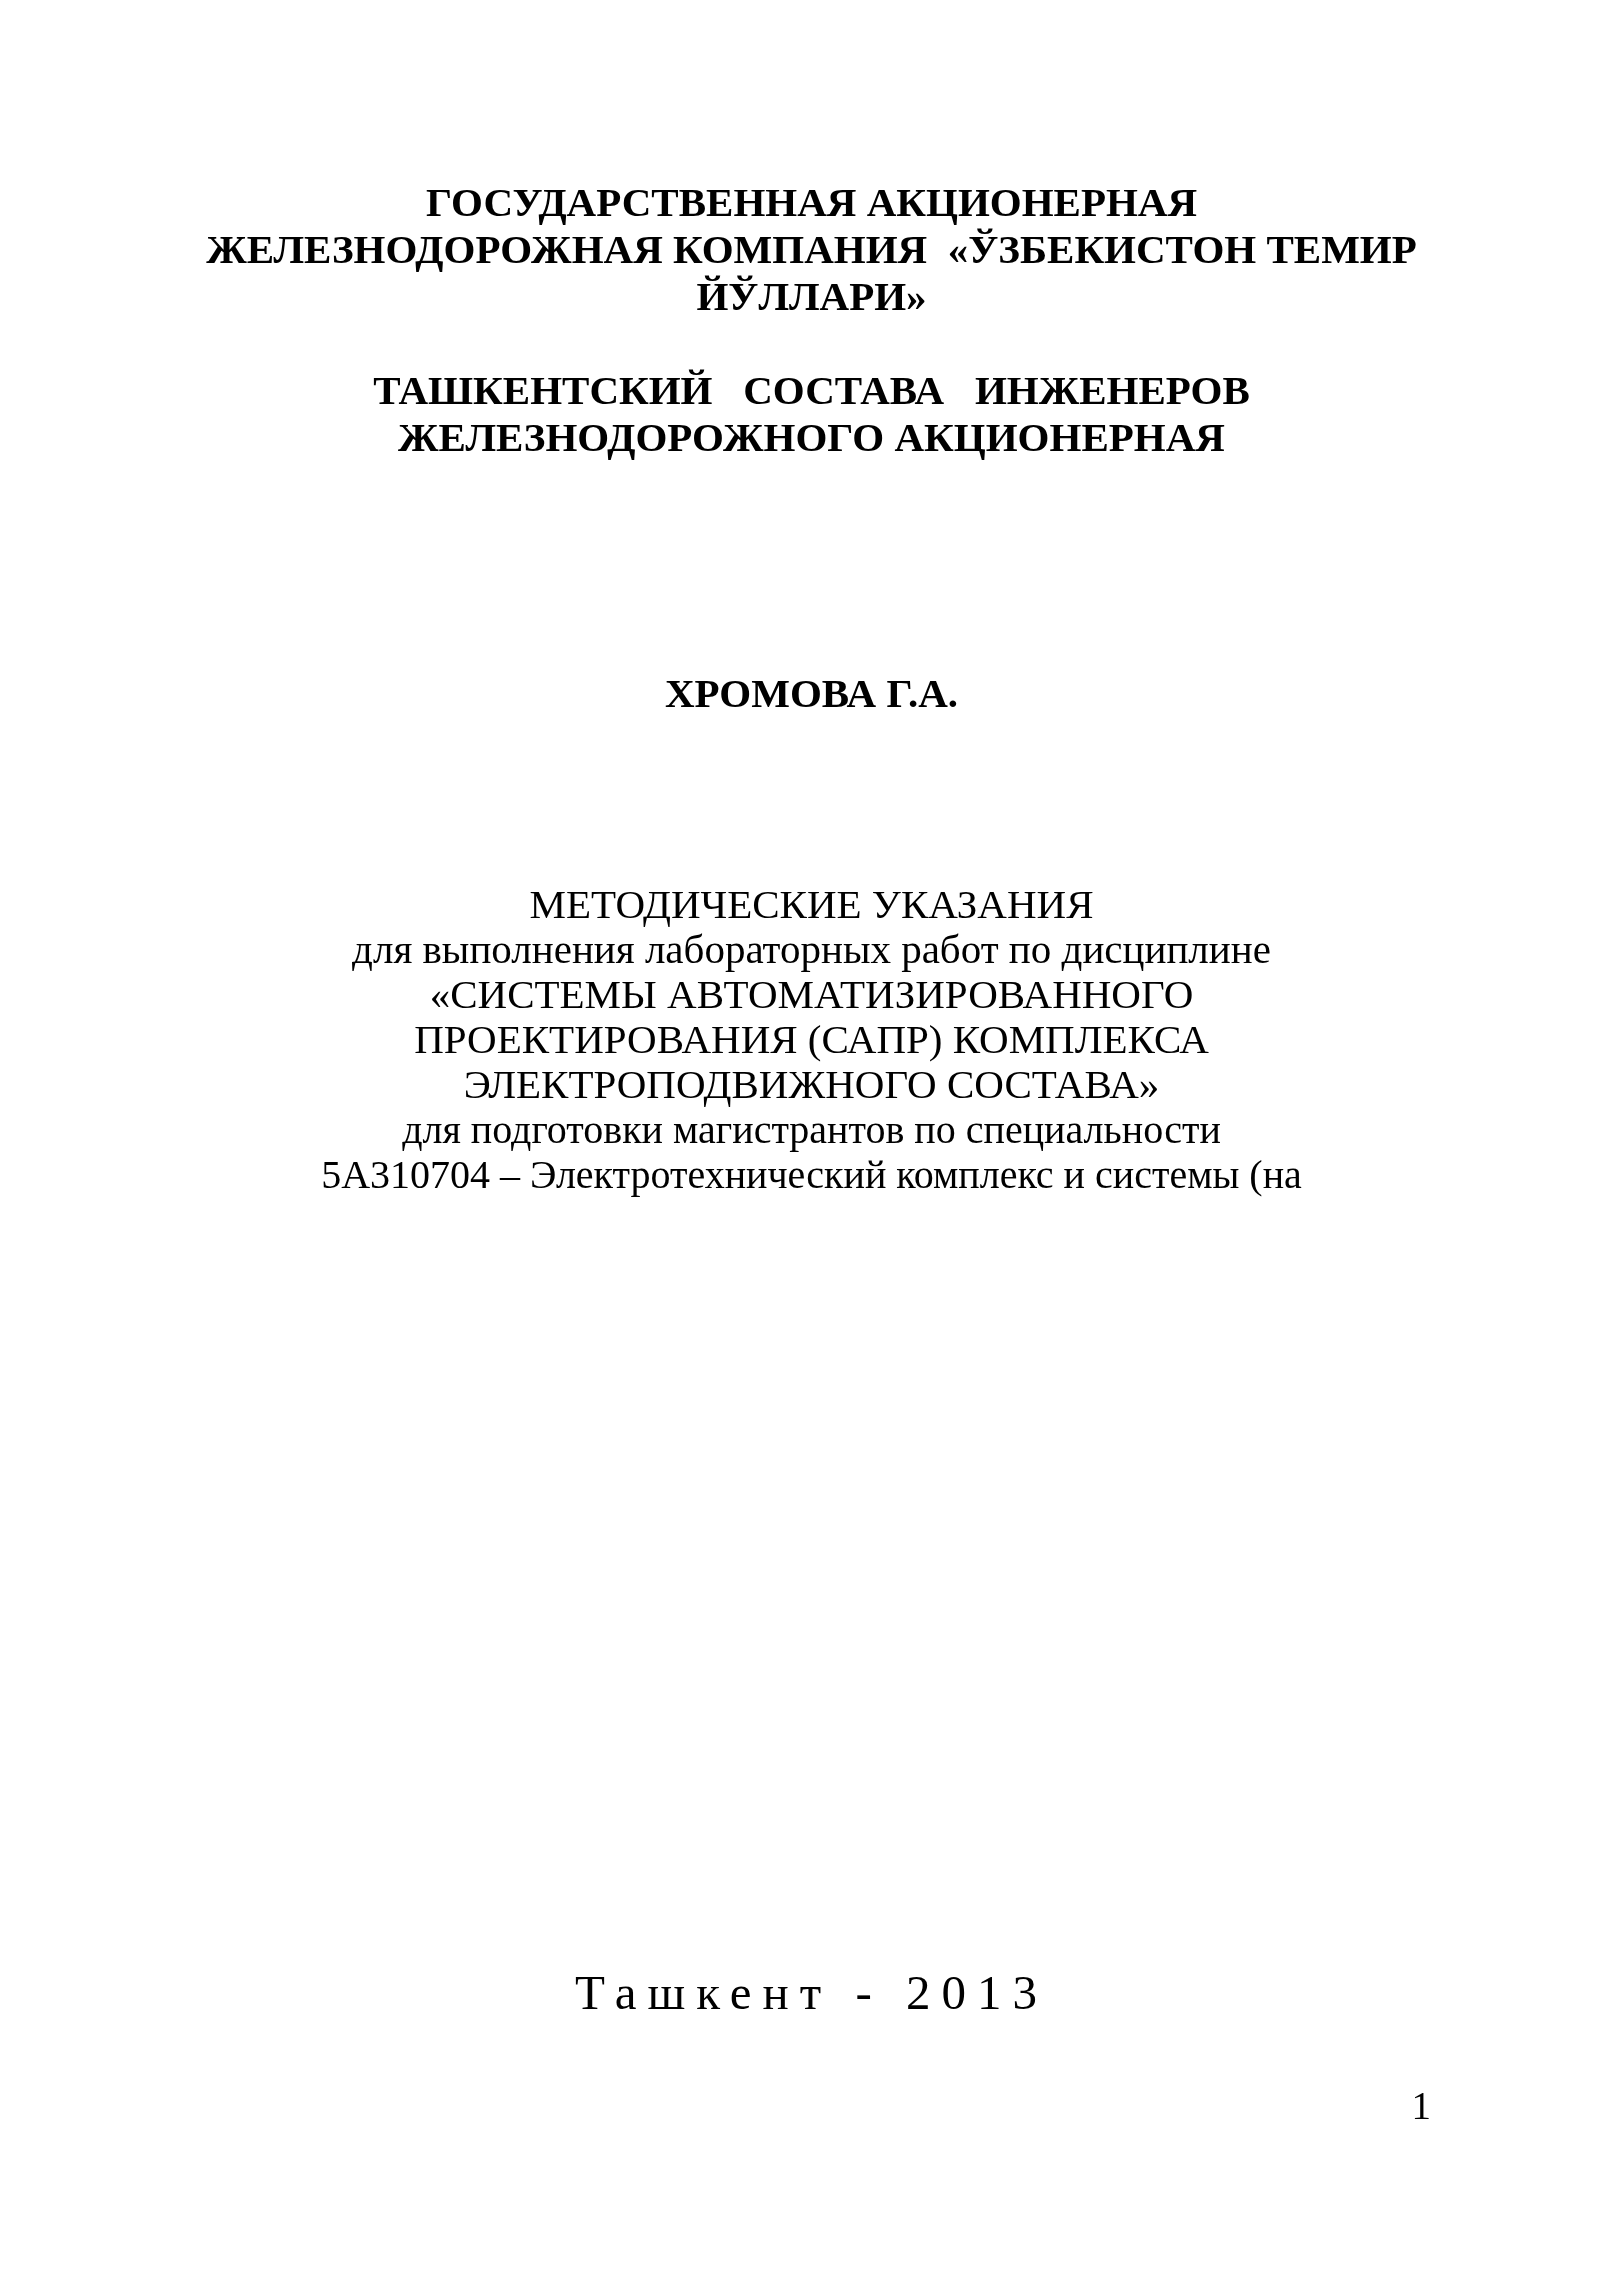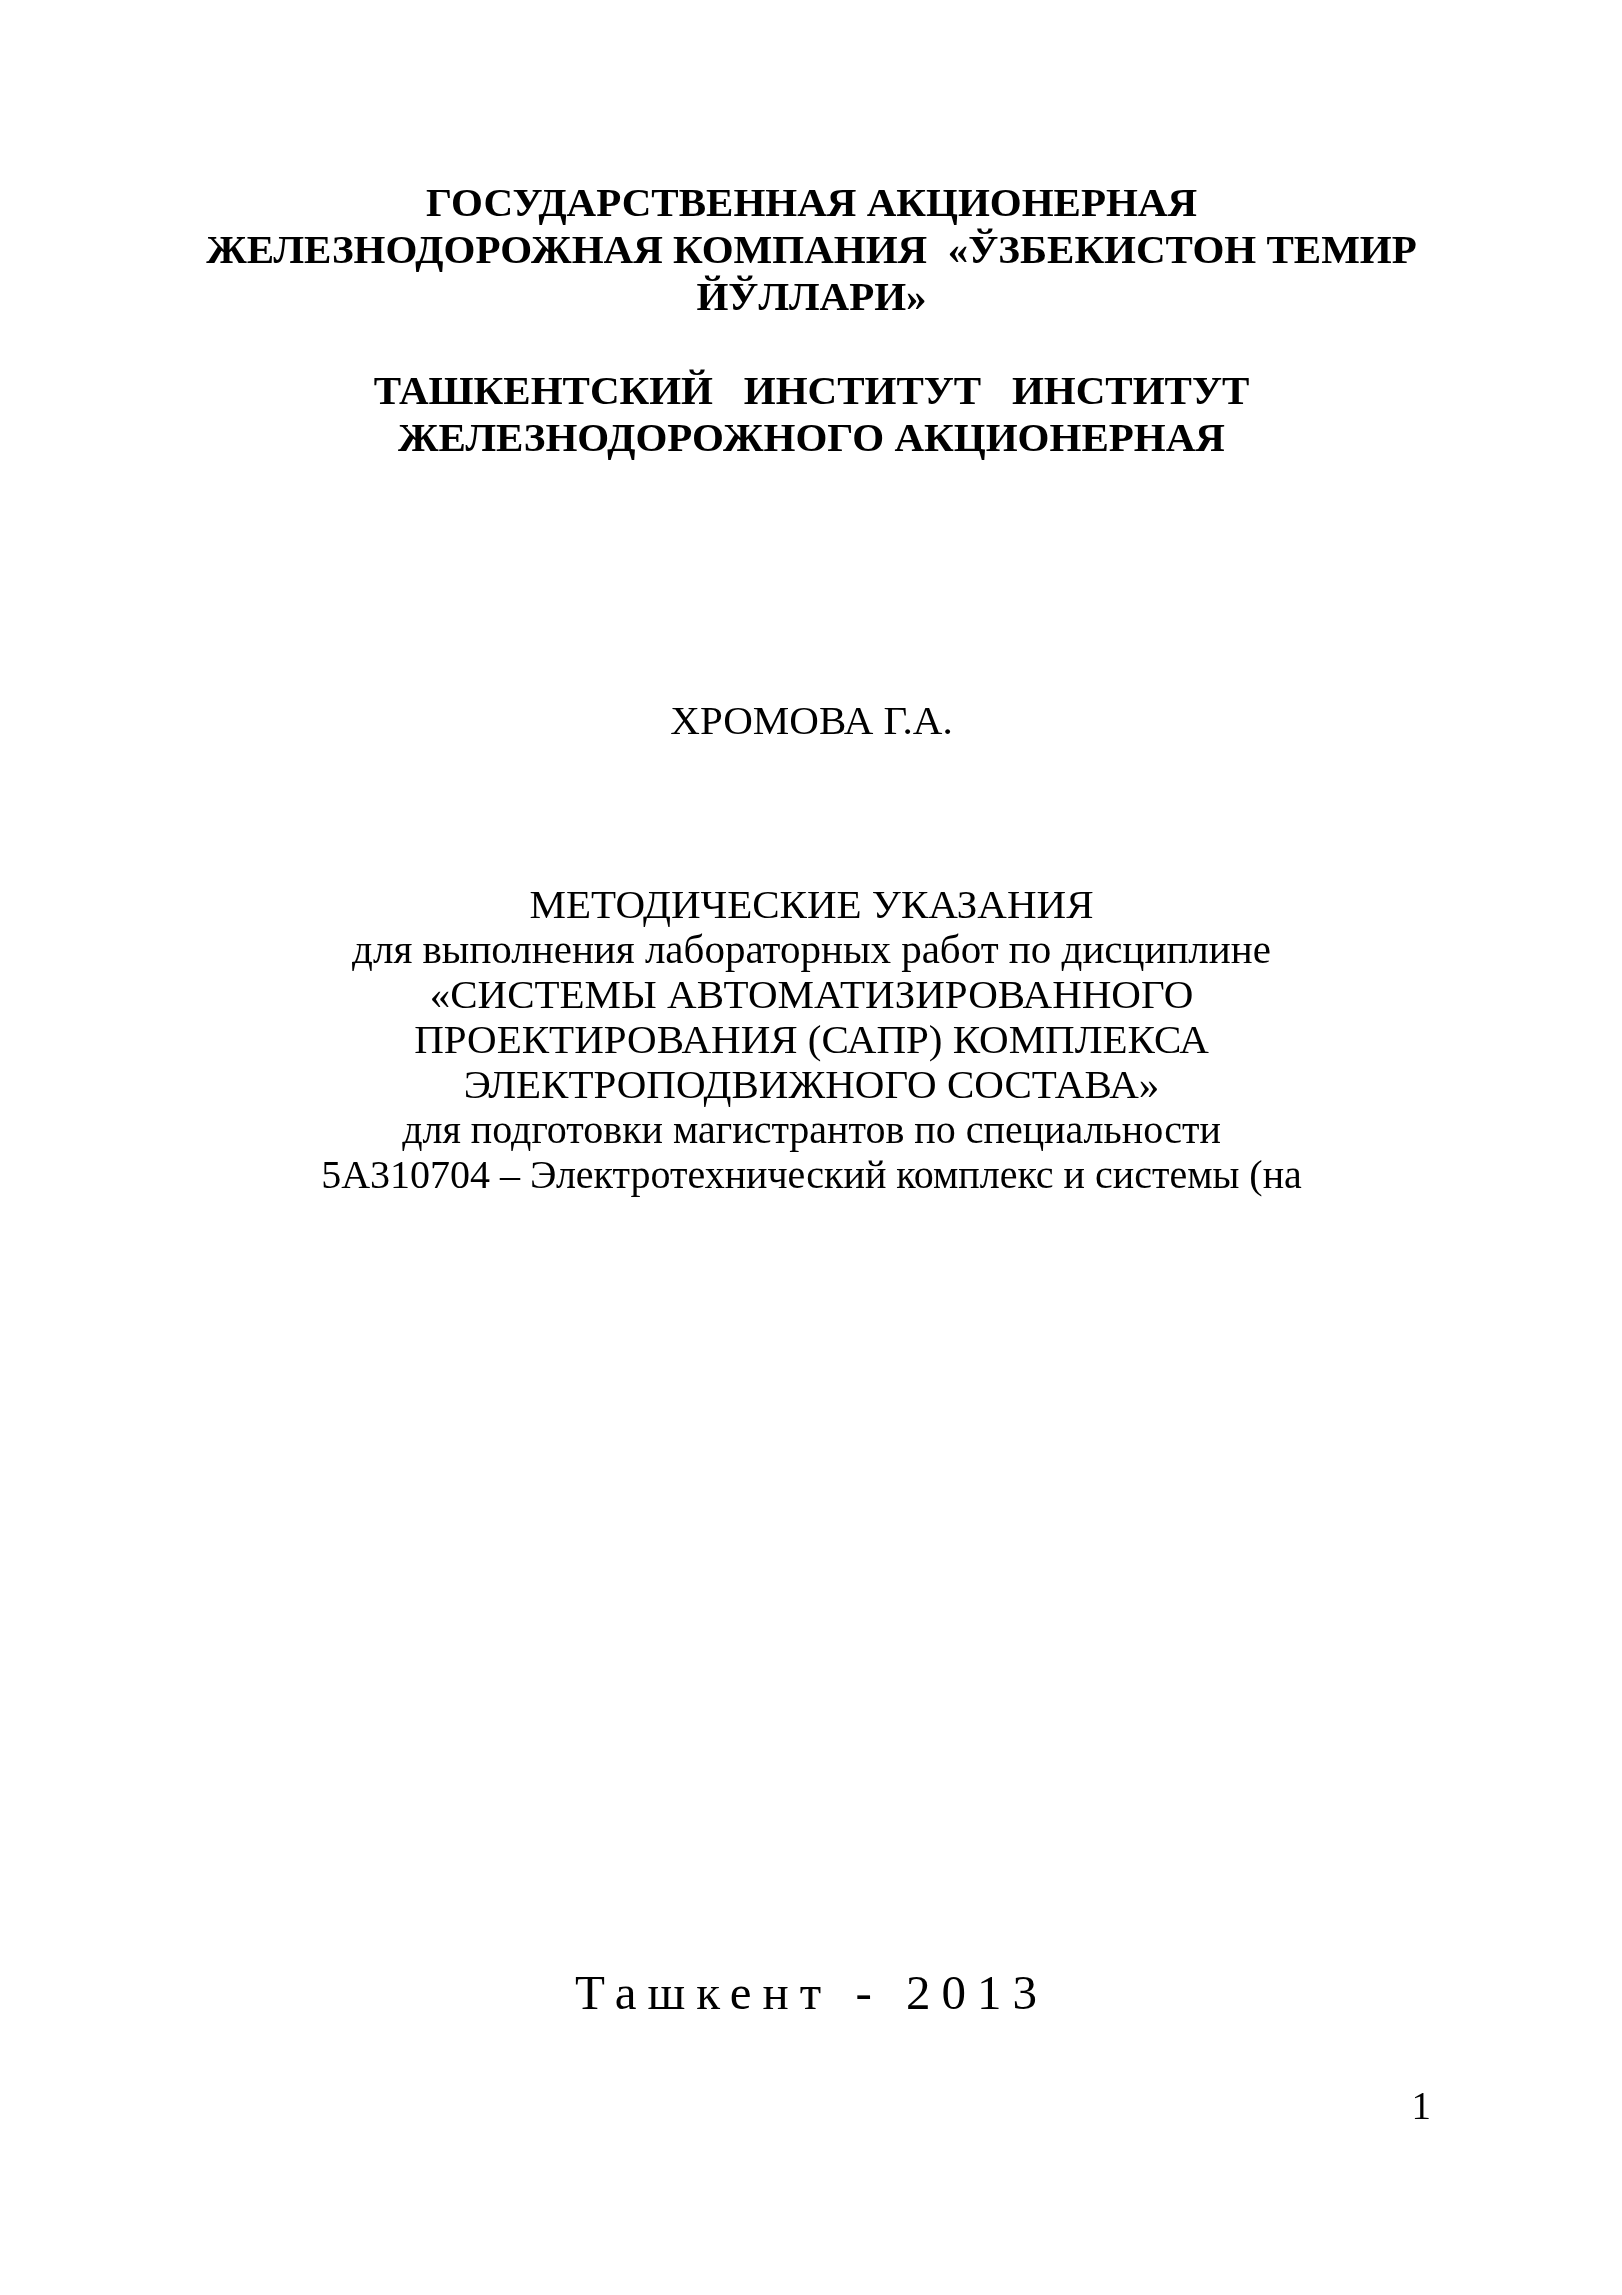--- a/index.html
+++ b/index.html
@@ -22,21 +22,21 @@
     right: 94px;
     text-align: center;
   }
   .line {
     white-space: pre;
     line-height: 47px;
   }
   .bold .line { font-weight: bold; }
   .company { top: 179px; font-size: 41px; }
   .institute { top: 367px; font-size: 41px; }
-  .author { top: 697px; font-size: 41px; line-height: 47px; white-space: pre; }
+  .author { top: 670px; font-size: 41px; line-height: 47px; white-space: pre; font-weight: bold; }
   .title-block { top: 882px; font-size: 41px; }
   .title-block .line { line-height: 45px; }
   .title-block .line.regular { font-weight: normal; font-size: 40px; }
   .imprint { top: 1969px; font-size: 49px; line-height: 47px; letter-spacing: 11px; white-space: pre; }
   .pagenum {
     position: absolute;
     top: 2082px;
     right: 192px;
     font-size: 39px;
     line-height: 47px;
@@ -48,21 +48,21 @@
 
 <div class="page">
 
   <div class="block company bold">
     <div class="line">ГОСУДАРСТВЕННАЯ АКЦИОНЕРНАЯ</div>
     <div class="line">ЖЕЛЕЗНОДОРОЖНАЯ КОМПАНИЯ  «ЎЗБЕКИСТОН ТЕМИР</div>
     <div class="line">ЙЎЛЛАРИ»</div>
   </div>
 
   <div class="block institute bold">
-    <div class="line">ТАШКЕНТСКИЙ   ИНСТИТУТ   ИНСТИТУТ</div>
+    <div class="line">ТАШКЕНТСКИЙ   СОСТАВА   ИНЖЕНЕРОВ</div>
     <div class="line">ЖЕЛЕЗНОДОРОЖНОГО АКЦИОНЕРНАЯ</div>
   </div>
 
   <div class="block author">ХРОМОВА Г.А.</div>
 
   <div class="block title-block">
     <div class="line">МЕТОДИЧЕСКИЕ УКАЗАНИЯ</div>
     <div class="line">для выполнения лабораторных работ по дисциплине</div>
     <div class="line">«СИСТЕМЫ АВТОМАТИЗИРОВАННОГО</div>
     <div class="line">ПРОЕКТИРОВАНИЯ (САПР) КОМПЛЕКСА</div>

